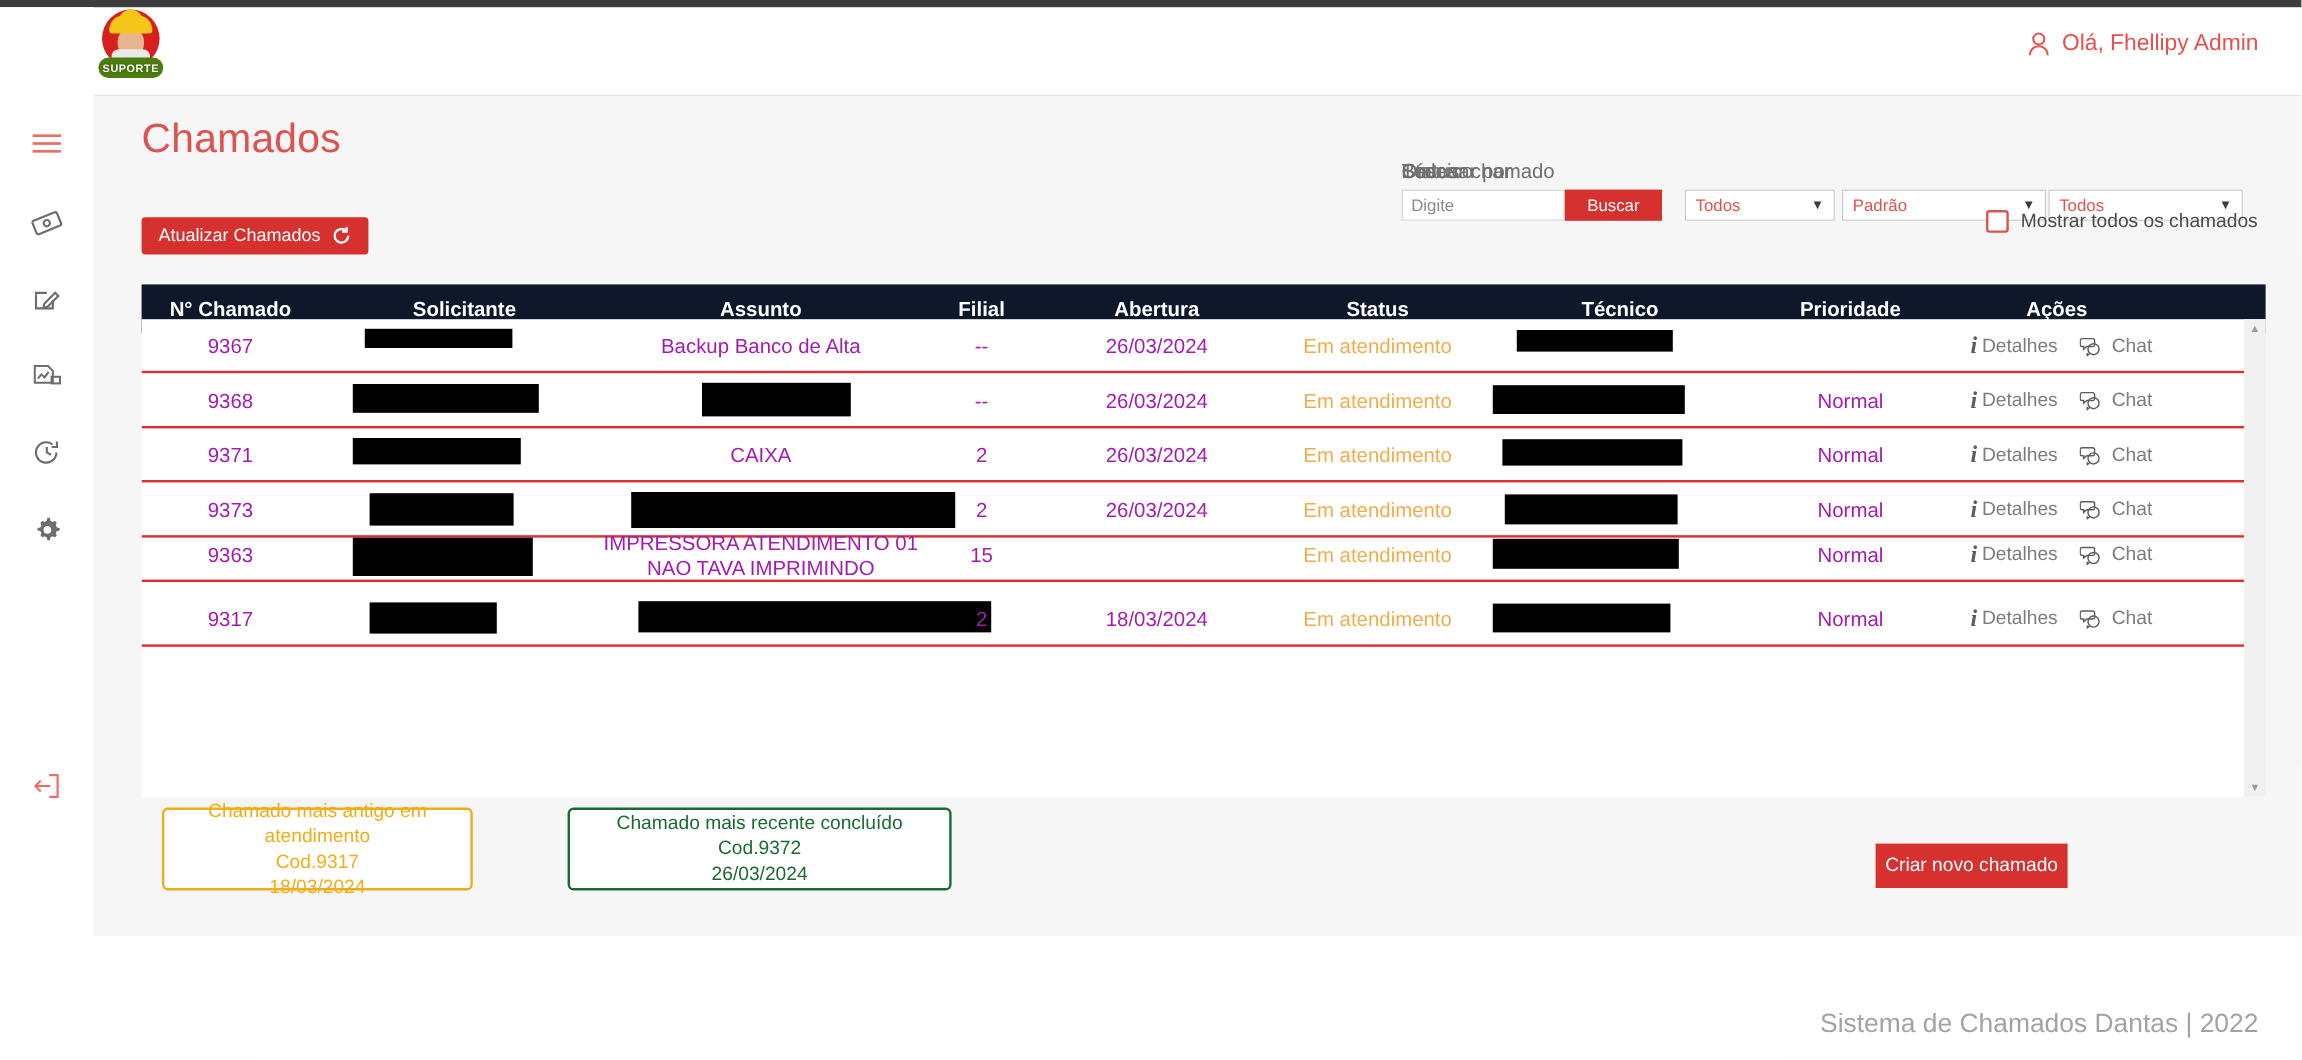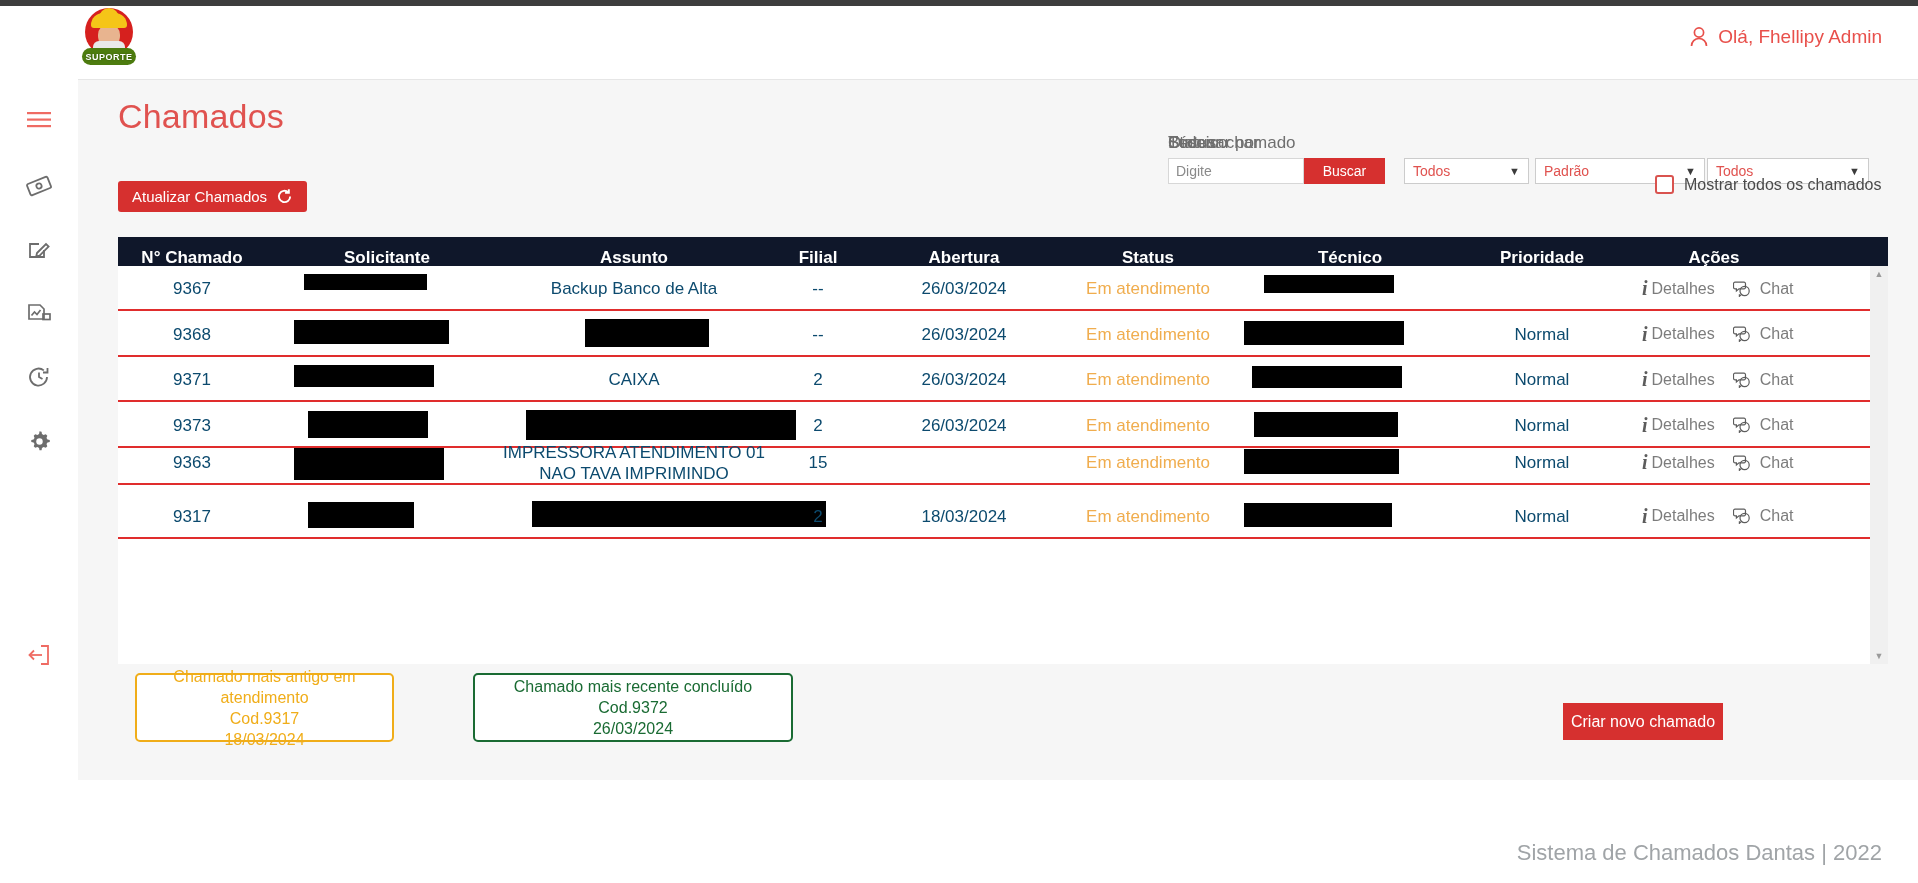--- a/index.html
+++ b/index.html
@@ -147,21 +147,21 @@
   .table-body {
     position: absolute; left: 118px; top: 266px; width: 1770px; height: 398px;
     background: #ffffff; overflow: hidden;
   }
   .row {
     position: absolute; left: 0; width: 1752px; height: 45px;
     border-bottom: 2px solid #e02d2d;
   }
   .cell {
     position: absolute; top: 0; height: 45px; line-height: 45px;
-    font-size: 17px; color: #0c4a6e; text-align: center;
+    font-size: 17px; color: #a21caf; text-align: center;
   }
   .cell.two-line { line-height: 21px; padding-top: 2px; }
   .cell.status { color: #f0ad4e; }
   .cell.prio-alta { color: #e53935; }
   .redact { position: absolute; background: #000000; }
 
   .act {
     position: absolute; top: 0; height: 45px;
     display: flex; align-items: center; gap: 4px;
     font-size: 16px; color: #7c7c7c; cursor: pointer;

